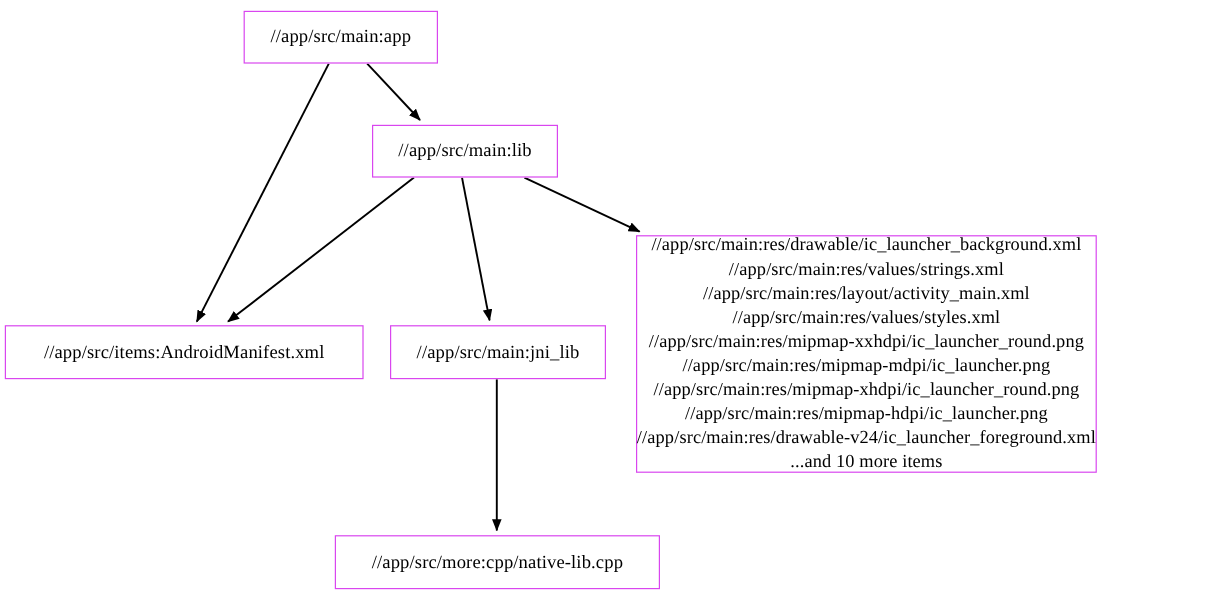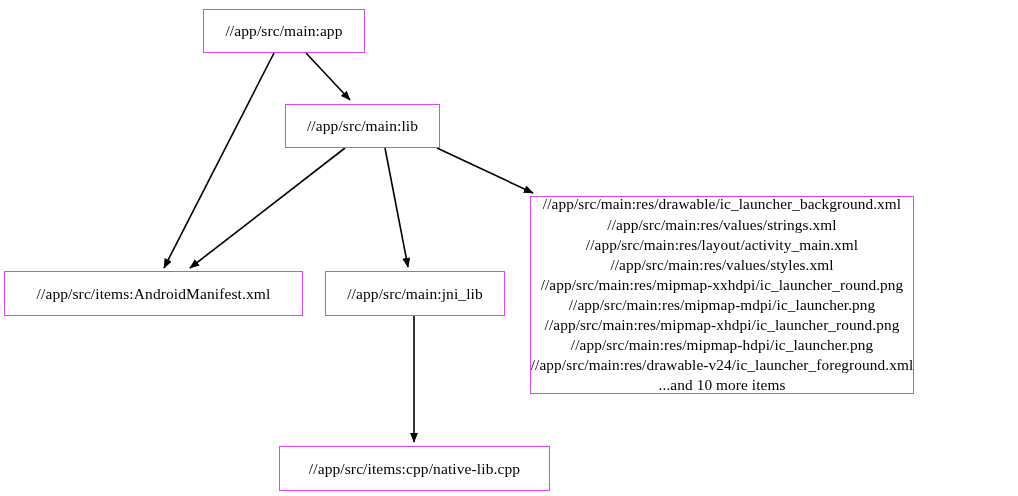--- a/index.html
+++ b/index.html
@@ -45,21 +45,21 @@
     display: block;
     font-size: 15.5px;
     letter-spacing: 0.1px;
   }
   .node-multiline .node-label {
     line-height: 1.315;
     font-size: 15.3px;
   }
   
   #node-app      { left: 203px; top: 9px;   width: 162px; height: 44px; }
-  #node-lib      { left: 285px; top: 104px; width: 155px; height: 44px; }
+  #node-lib      { left: 310px; top: 104px; width: 155px; height: 44px; }
   #node-manifest { left: 4px;   top: 271px; width: 299px; height: 45px; }
   #node-jnilib   { left: 325px; top: 271px; width: 180px; height: 45px; }
   #node-res      { left: 530px; top: 196px; width: 384px; height: 198px; }
   #node-nativelib{ left: 279px; top: 446px; width: 271px; height: 45px; }
 </style>
 </head>
 <body>
 
 <div id="graph-root">
 
@@ -93,21 +93,21 @@
 
   <div class="node" id="node-manifest">
     <span class="node-label">//app/src/items:AndroidManifest.xml</span>
   </div>
 
   <div class="node" id="node-jnilib">
     <span class="node-label">//app/src/main:jni_lib</span>
   </div>
 
   <div class="node" id="node-nativelib">
-    <span class="node-label">//app/src/items:cpp/native-lib.cpp</span>
+    <span class="node-label">//app/src/more:cpp/native-lib.cpp</span>
   </div>
 
   <div class="node node-multiline" id="node-res">
     <span class="node-label">//app/src/main:res/drawable/ic_launcher_background.xml
 //app/src/main:res/values/strings.xml
 //app/src/main:res/layout/activity_main.xml
 //app/src/main:res/values/styles.xml
 //app/src/main:res/mipmap-xxhdpi/ic_launcher_round.png
 //app/src/main:res/mipmap-mdpi/ic_launcher.png
 //app/src/main:res/mipmap-xhdpi/ic_launcher_round.png

